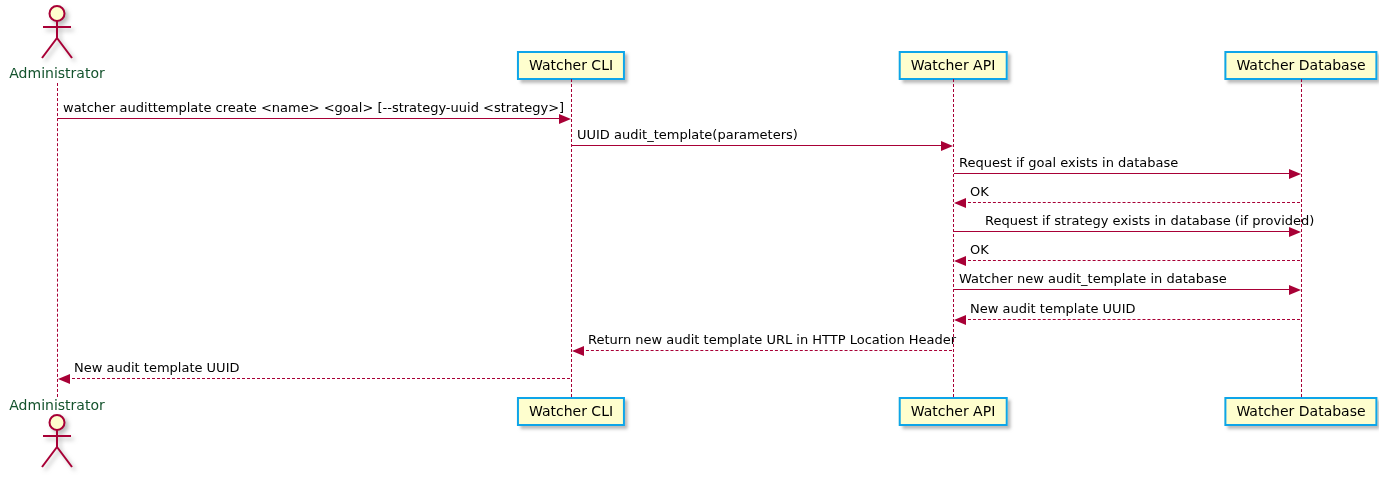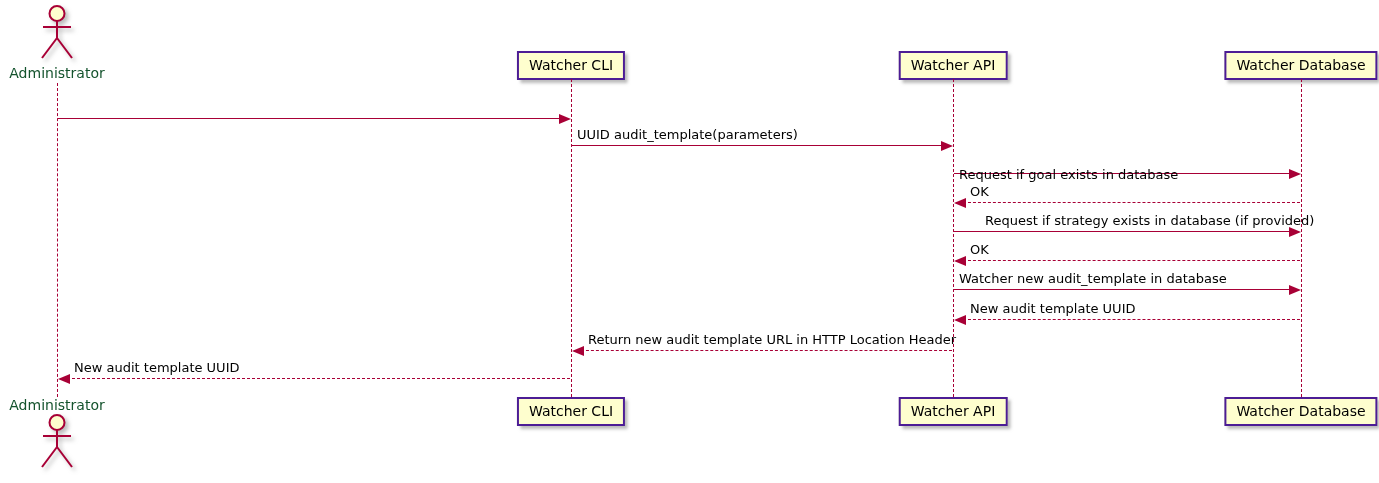--- a/index.html
+++ b/index.html
@@ -12,21 +12,21 @@
     position: relative;
     width: 1379px;
     height: 483px;
     background: #ffffff;
     overflow: hidden;
   }
   .pbox {
     position: absolute;
     transform: translateX(-50%);
     background: #FEFECE;
-    border: 2px solid #4c1d95;
+    border: 2px solid #0ea5e9;
     box-shadow: 3px 3px 3px rgba(130,130,130,0.55);
     padding: 4px 10px 5px 10px;
     font-size: 14px;
     line-height: 16px;
     color: #000000;
     white-space: nowrap;
     box-sizing: border-box;
   }
   .actor-figure {
     position: absolute;
@@ -98,26 +98,27 @@
     <div class="pbox" style="left: 571px; top: 397px;">Watcher CLI</div>
     <div class="lifeline" style="left: 571px; top: 79px; height: 318px;"></div>
     <div class="pbox" style="left: 953px; top: 51px;">Watcher API</div>
     <div class="pbox" style="left: 953px; top: 397px;">Watcher API</div>
     <div class="lifeline" style="left: 953px; top: 79px; height: 318px;"></div>
     <div class="pbox" style="left: 1301px; top: 51px;">Watcher Database</div>
     <div class="pbox" style="left: 1301px; top: 397px;">Watcher Database</div>
     <div class="lifeline" style="left: 1301px; top: 79px; height: 318px;"></div>
     <div class="msg-line solid" style="left: 58px; top: 118px; width: 508px;"></div>
     <div class="msg-arrow right" style="top: 114px; left: 559px;"></div>
+    <div class="msg-label" style="left: 63px; top: 100px;">watcher audittemplate create &lt;name&gt; &lt;goal&gt; [--strategy-uuid &lt;strategy&gt;]</div>
     <div class="msg-line solid" style="left: 572px; top: 145px; width: 376px;"></div>
     <div class="msg-arrow right" style="top: 141px; left: 941px;"></div>
     <div class="msg-label" style="left: 577px; top: 127px;">UUID audit_template(parameters)</div>
     <div class="msg-line solid" style="left: 954px; top: 173px; width: 342px;"></div>
     <div class="msg-arrow right" style="top: 169px; left: 1289px;"></div>
-    <div class="msg-label" style="left: 959px; top: 167px;">Request if goal exists in database</div>
+    <div class="msg-label" style="left: 959px; top: 155px;">Request if goal exists in database</div>
     <div class="msg-line dashed" style="left: 958px; top: 202px; width: 342px;"></div>
     <div class="msg-arrow left" style="top: 198px; left: 954px;"></div>
     <div class="msg-label" style="left: 970px; top: 184px;">OK</div>
     <div class="msg-line solid" style="left: 954px; top: 231px; width: 342px;"></div>
     <div class="msg-arrow right" style="top: 227px; left: 1289px;"></div>
     <div class="msg-label" style="left: 985px; top: 213px;">Request if strategy exists in database (if provided)</div>
     <div class="msg-line dashed" style="left: 958px; top: 260px; width: 342px;"></div>
     <div class="msg-arrow left" style="top: 256px; left: 954px;"></div>
     <div class="msg-label" style="left: 970px; top: 242px;">OK</div>
     <div class="msg-line solid" style="left: 954px; top: 289px; width: 342px;"></div>

